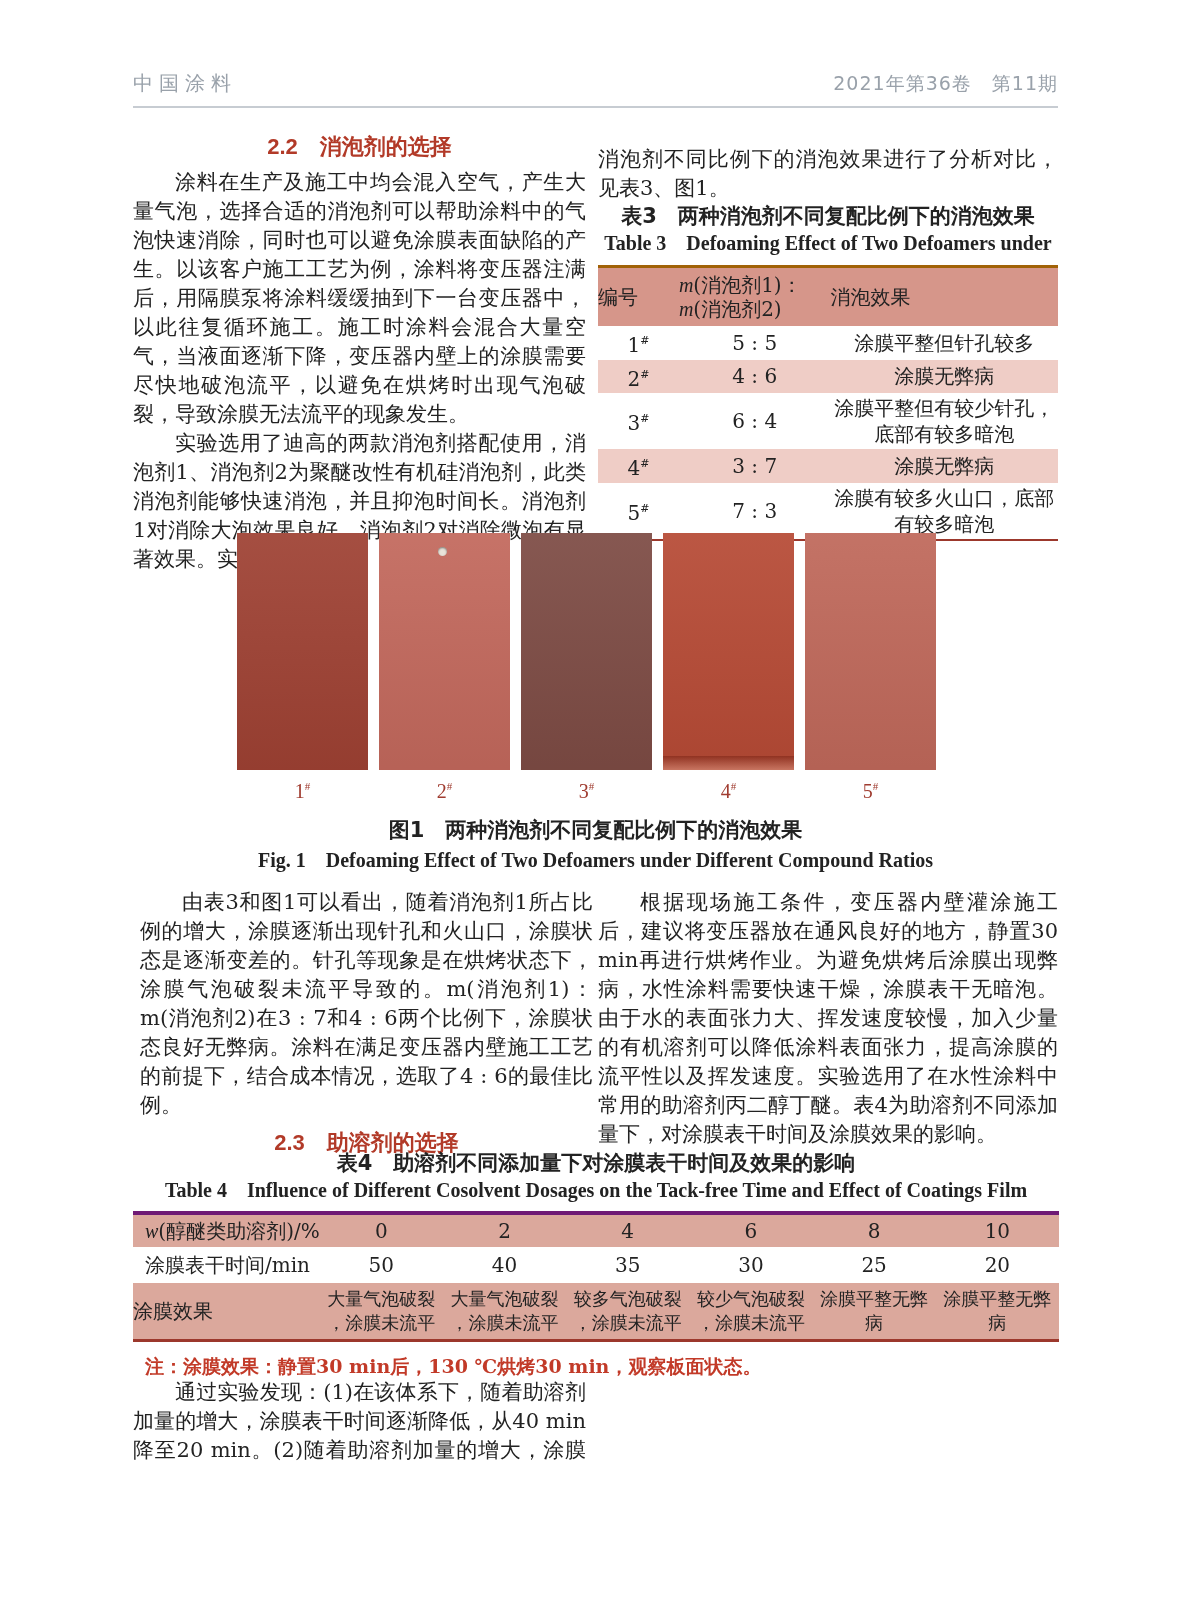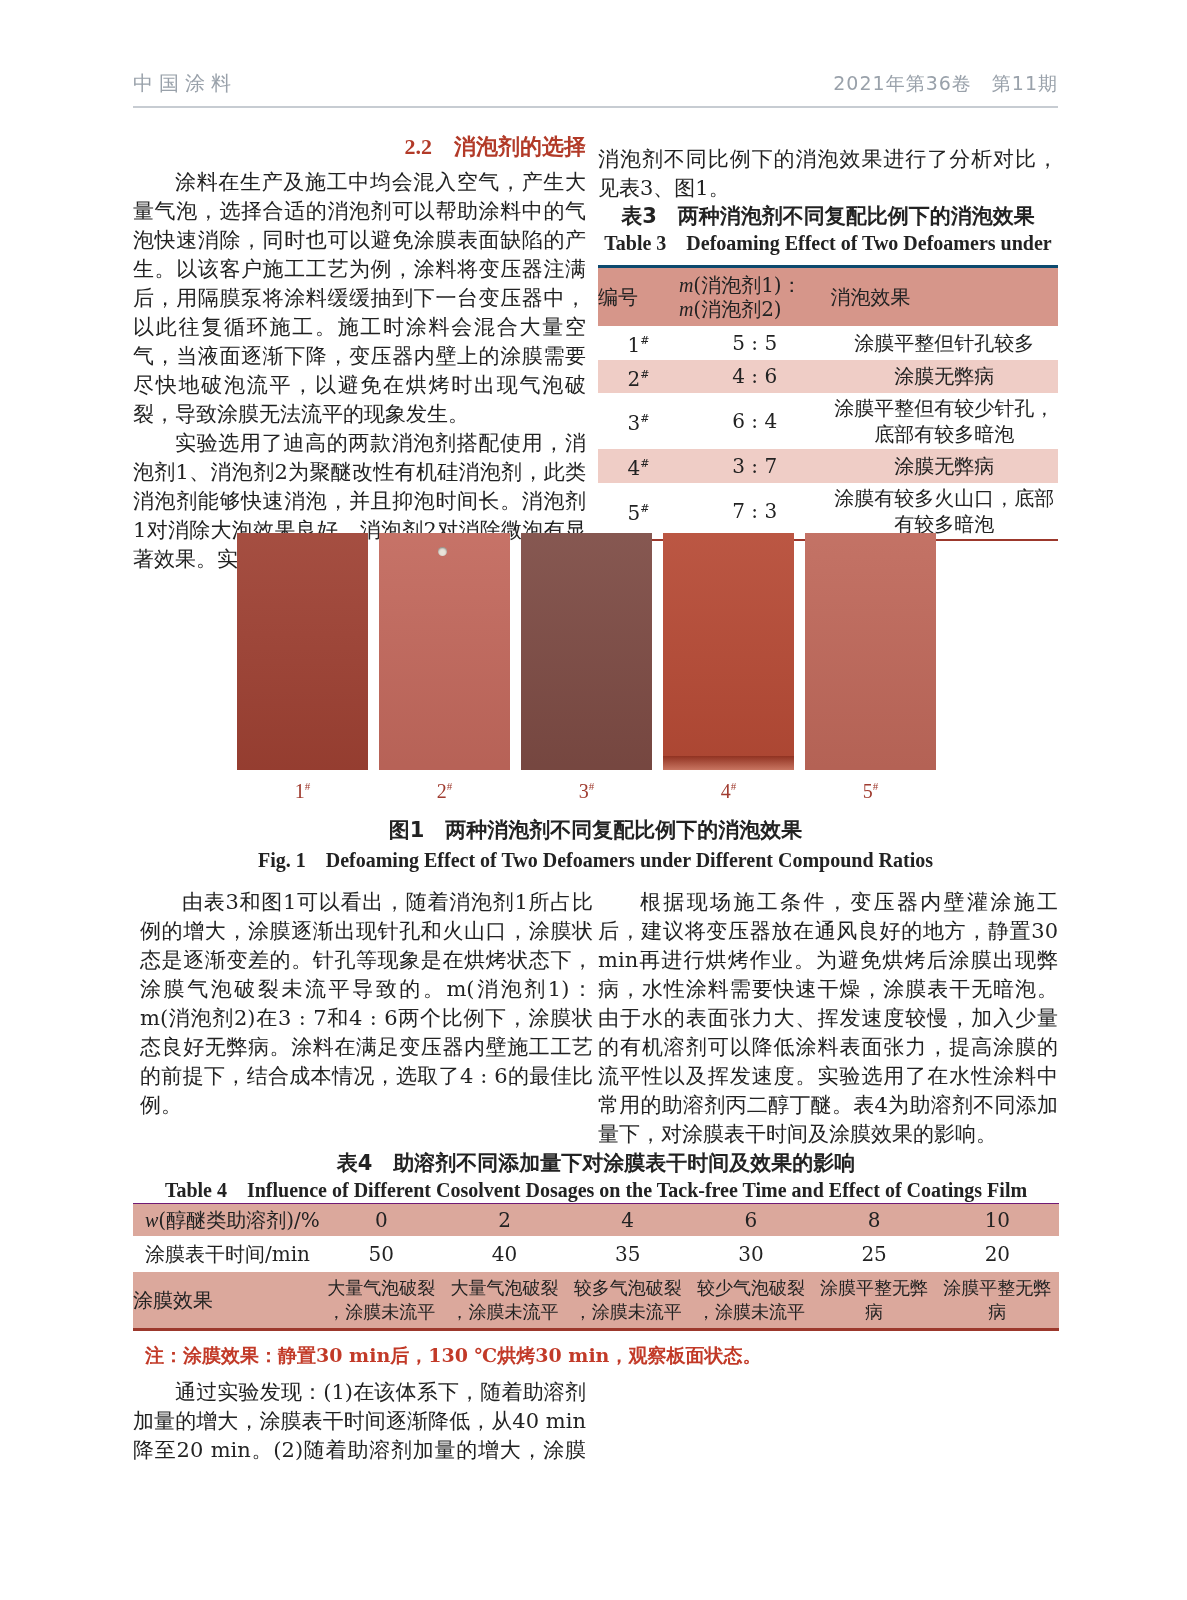--- a/index.html
+++ b/index.html
@@ -17,42 +17,42 @@
   }
   .journal-name { font-size:20px; letter-spacing:6px; }
   .issue-info   { font-size:19px; letter-spacing:1px; }
 
   
   .col { position:absolute; width:453px; font-size:21px; line-height:29px;
          text-align:justify; }
   .col p { margin:0; }
   .indent { text-indent:2em; }
   .sec-heading {
-    color:#b23a28; font-family:Liberation Serif, serif; font-weight:bold;
-    font-size:22px; margin:0 0 7px 0; text-align:right;
+    color:#b23a28; font-family:Liberation Sans, sans-serif; font-weight:bold;
+    font-size:22px; margin:0 0 7px 0; text-align:center;
   }
   #col-left-1  { left:133px; top:132px; }
   #col-right-1 { left:598px; top:145px; width:460px; }
   #col-left-2  { left:140px; top:888px; }
   #col-right-2 { left:598px; top:888px; width:460px; }
   #col-left-3  { left:133px; top:1378px; }
   #col-right-3 { left:598px; top:1378px; width:460px; }
   #col-left-2 .sec-heading { margin:8px 0 0 0; }
 
   
   .cap-zh { text-align:center; font-family:"DejaVu Sans", sans-serif;
             font-weight:bold; font-size:21px; line-height:27px; }
   .cap-en { text-align:center; font-family:"Liberation Serif", serif;
             font-weight:bold; font-size:20px; line-height:26px; }
 
   
   .t3-wrap { margin-top:9px; }
   table { border-collapse:collapse; }
   .t3 { width:100%;
-        border-top:3px solid #0c4a6e; border-bottom:2px solid #9c382c; }
+        border-top:3px solid #a16207; border-bottom:2px solid #9c382c; }
   .t3 th { background:#d6968a; font-weight:normal; font-size:20px;
            padding:5px 0; line-height:24px; }
   .t3 td { font-size:20px; text-align:center; padding:2px 0; line-height:26px;
            line-break:anywhere; }
   .t3 tr.alt { background:#efcdc6; }
   .t3 .c-no { width:80px; }
   .t3 .c-ratio { width:150px; }
   .t3 .c-effect { width:225px; }
   sup { font-size:0.55em; vertical-align:super; }
   .it { font-style:italic; font-family:"Liberation Serif", serif; }
@@ -70,22 +70,22 @@
     border-radius:50%; background:#e9e4da;
     box-shadow:inset 0 1px 2px rgba(0,0,0,0.45); }
   .panel-labels { display:flex; gap:11px; margin-left:104px; margin-top:10px; }
   .panel-label { width:131px; text-align:center; color:#a03c30;
     font-family:"Liberation Serif", serif; font-size:20px; }
   .fig-cap-zh { margin-top:14px; }
   .fig-cap-en { margin-top:3px; }
 
   
   #table4-block { position:absolute; left:133px; top:1150px; width:926px; }
-  .t4 { width:100%; 
-        border-top:1px solid #701a75; border-bottom:3px solid #9c382c; }
+  .t4 { width:100%; margin-top:8px;
+        border-top:4px solid #701a75; border-bottom:3px solid #9c382c; }
   .t4 td { font-size:20px; text-align:center; padding:3px 0; line-height:26px; }
   .t4 tr.pink { background:#dba89c; }
   .t4 tr + tr td { border-top:2px solid #ffffff; }
   .t4 .rowlabel { text-align:left; padding-left:12px; width:170px;
                   white-space:nowrap; }
   .t4 .val { width:126px; }
   .t4 tr.effects td { font-size:18px; line-height:24px; padding:4px 0;
                       line-break:anywhere; }
   .t4-note { color:#c23a28; font-size:19px; font-weight:600; margin-top:12px;
              padding-left:12px; text-align:left; }
@@ -180,20 +180,21 @@
       <div class="panel-label"><span>3</span><sup>#</sup></div>
       <div class="panel-label"><span>4</span><sup>#</sup></div>
       <div class="panel-label"><span>5</span><sup>#</sup></div>
     </div>
     <div class="cap-zh fig-cap-zh">图1　两种消泡剂不同复配比例下的消泡效果</div>
     <div class="cap-en fig-cap-en">Fig. 1　Defoaming Effect of Two Defoamers under Different Compound Ratios</div>
   </div>
 
   <div class="col" id="col-left-2">
     <p class="indent">由表3和图1可以看出，随着消泡剂1所占比例的增大，涂膜逐渐出现针孔和火山口，涂膜状态是逐渐变差的。针孔等现象是在烘烤状态下，涂膜气泡破裂未流平导致的。m(消泡剂1)：m(消泡剂2)在3 : 7和4 : 6两个比例下，涂膜状态良好无弊病。涂料在满足变压器内壁施工工艺的前提下，结合成本情况，选取了4 : 6的最佳比例。</p>
+    <h3 class="sec-heading">2.3　助溶剂的选择</h3>
   </div>
 
   <div class="col" id="col-right-2">
     <p class="indent">根据现场施工条件，变压器内壁灌涂施工后，建议将变压器放在通风良好的地方，静置30 min再进行烘烤作业。为避免烘烤后涂膜出现弊病，水性涂料需要快速干燥，涂膜表干无暗泡。由于水的表面张力大、挥发速度较慢，加入少量的有机溶剂可以降低涂料表面张力，提高涂膜的流平性以及挥发速度。实验选用了在水性涂料中常用的助溶剂丙二醇丁醚。表4为助溶剂不同添加量下，对涂膜表干时间及涂膜效果的影响。</p>
   </div>
 
   <div id="table4-block">
     <div class="cap-zh">表4　助溶剂不同添加量下对涂膜表干时间及效果的影响</div>
     <div class="cap-en">Table 4　Influence of Different Cosolvent Dosages on the Tack-free Time and Effect of Coatings Film</div>
     <table class="t4">

